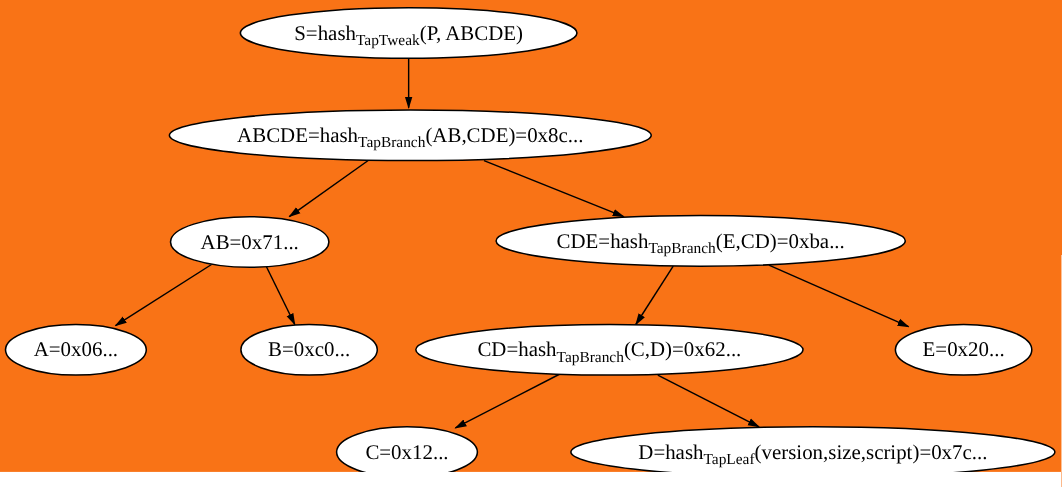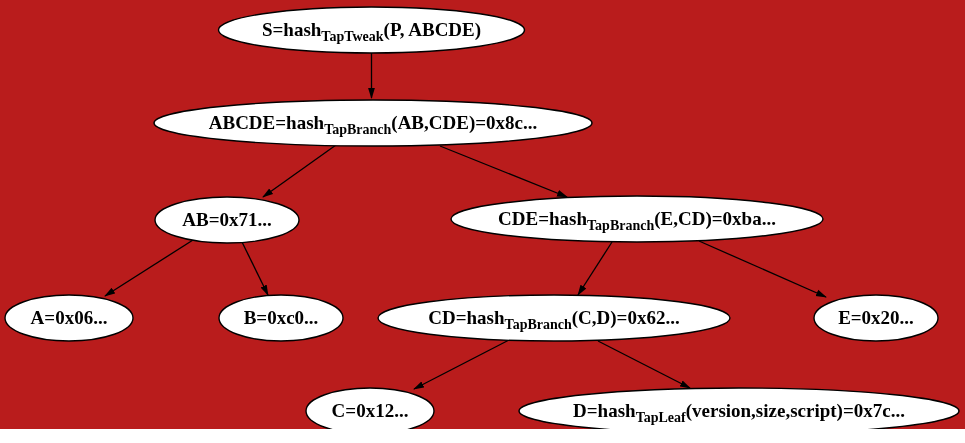--- a/index.html
+++ b/index.html
@@ -4,23 +4,22 @@
 <style>
   html, body {
     margin: 0;
     padding: 0;
     background: #ffffff;
   }
   .canvas {
     position: relative;
     width: 965px;
     height: 429px;
-    background: #b91c1c;
+    background: #f97316;
     overflow: hidden;
-    font-weight: bold;
   }
   svg {
     display: block;
     font-family: "Liberation Serif", "DejaVu Serif", serif;
   }
   .node-ellipse {
     fill: #ffffff;
     stroke: #000000;
     stroke-width: 1.4;
   }

